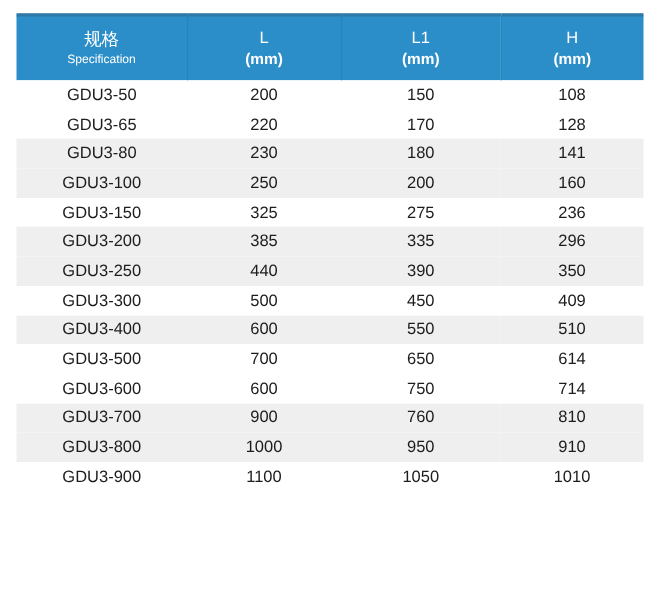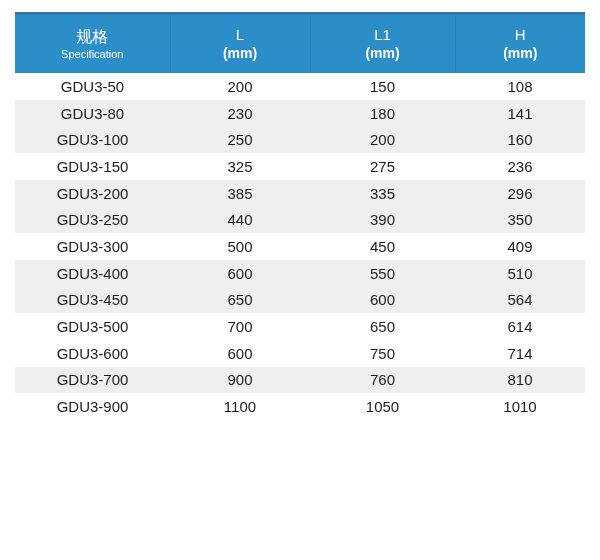--- a/index.html
+++ b/index.html
@@ -84,20 +84,26 @@
         </th>
       </tr>
     </thead>
     <tbody>
         <tr>
           <td>GDU3-50</td>
           <td>200</td>
           <td>150</td>
           <td>108</td>
         </tr>
+        <tr>
+          <td>GDU3-65</td>
+          <td>220</td>
+          <td>170</td>
+          <td>128</td>
+        </tr>
         <tr class="striped">
           <td>GDU3-80</td>
           <td>230</td>
           <td>180</td>
           <td>141</td>
         </tr>
         <tr class="striped">
           <td>GDU3-100</td>
           <td>250</td>
           <td>200</td>
@@ -126,44 +132,44 @@
           <td>500</td>
           <td>450</td>
           <td>409</td>
         </tr>
         <tr class="striped">
           <td>GDU3-400</td>
           <td>600</td>
           <td>550</td>
           <td>510</td>
         </tr>
-        <tr class="striped">
-          <td>GDU3-450</td>
-          <td>650</td>
-          <td>600</td>
-          <td>564</td>
-        </tr>
         <tr>
           <td>GDU3-500</td>
           <td>700</td>
           <td>650</td>
           <td>614</td>
         </tr>
         <tr>
           <td>GDU3-600</td>
           <td>600</td>
           <td>750</td>
           <td>714</td>
         </tr>
         <tr class="striped">
           <td>GDU3-700</td>
           <td>900</td>
           <td>760</td>
           <td>810</td>
         </tr>
+        <tr class="striped">
+          <td>GDU3-800</td>
+          <td>1000</td>
+          <td>950</td>
+          <td>910</td>
+        </tr>
         <tr>
           <td>GDU3-900</td>
           <td>1100</td>
           <td>1050</td>
           <td>1010</td>
         </tr>
       </tbody>
   </table>
 </div>
 

